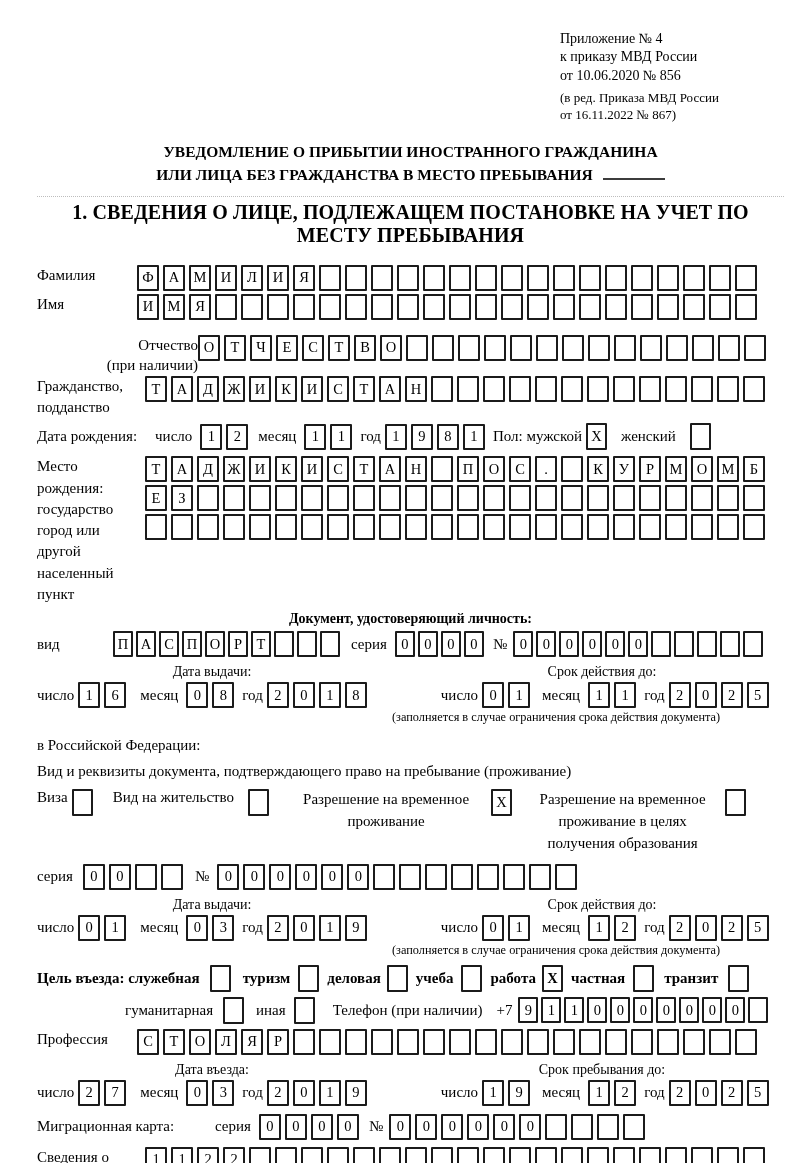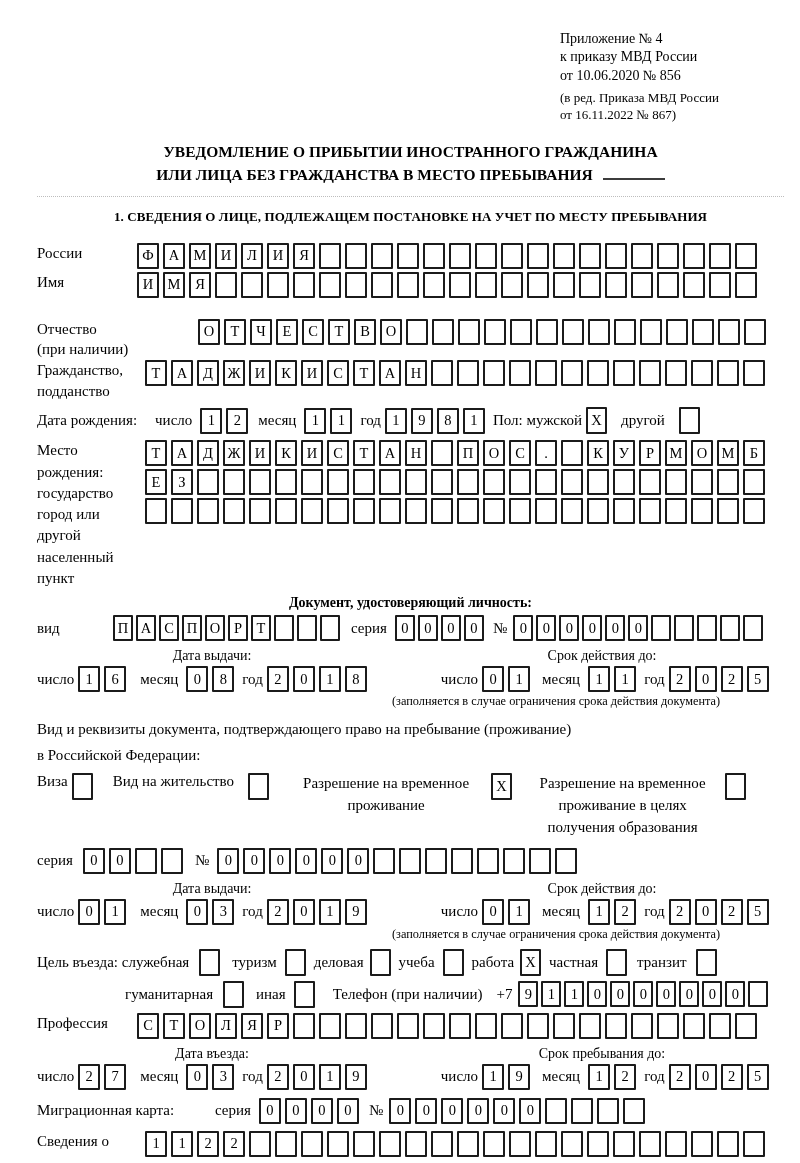--- a/index.html
+++ b/index.html
@@ -9,21 +9,21 @@
     font-family:"Liberation Serif","DejaVu Serif",serif; font-size:15px;
     padding:30px 16px 0 37px; overflow:hidden; position:relative;
   }
   
   .hdr { margin-left:523px; font-size:14px; line-height:1.32; }
   .hdr .sub { font-size:13px; margin-top:5px; line-height:1.3; }
   .forma { text-align:right; padding-right:18px; font-weight:bold; font-size:15px; margin-top:15px; }
   .title { text-align:center; font-weight:bold; font-size:15.5px; line-height:1.5; margin-top:16px; }
   .blank-underline { display:inline-block; width:62px; height:13px; border-bottom:2px solid #3c3c3c; margin-left:10px; }
   .dotline { border-top:1px dotted #bdbdbd; margin-top:9px; }
-  .sect { text-align:center; font-weight:bold; font-size:13px; margin-top:12px; letter-spacing:.1px; }
+  .sect { text-align:center; font-weight:bold; font-size:20px; margin-top:4px; letter-spacing:.1px; }
 
   .frow { display:flex; align-items:flex-start; }
   .lblcol { flex:none; line-height:1.36; }
   .boxcol { flex:none; }
   .boxrow { display:flex; flex:none; align-items:flex-start; }
   .boxrow.mb { margin-bottom:3px; }
   .cbox {
     flex:none; display:inline-flex; align-items:center; justify-content:center;
     width:22px; height:26px; border:2px solid #1b1b1b; border-radius:1px;
     margin-right:4px; font-size:14.5px;
@@ -65,21 +65,21 @@
 
   <div class="title">
     <div>УВЕДОМЛЕНИЕ О ПРИБЫТИИ ИНОСТРАННОГО ГРАЖДАНИНА</div>
     <div><span>ИЛИ ЛИЦА БЕЗ ГРАЖДАНСТВА В МЕСТО ПРЕБЫВАНИЯ</span><span class="blank-underline"></span></div>
   </div>
 
   <div class="dotline"></div>
   <div class="sect">1. СВЕДЕНИЯ О ЛИЦЕ, ПОДЛЕЖАЩЕМ ПОСТАНОВКЕ НА УЧЕТ ПО МЕСТУ ПРЕБЫВАНИЯ</div>
 
   <div class="frow" style="margin-top:18px;">
-    <div class="lblcol" style="width:100px;">России</div>
+    <div class="lblcol" style="width:100px;">Фамилия</div>
     <div class="boxrow">
         <span class="cbox">Ф</span>
         <span class="cbox">А</span>
         <span class="cbox">М</span>
         <span class="cbox">И</span>
         <span class="cbox">Л</span>
         <span class="cbox">И</span>
         <span class="cbox">Я</span>
         <span class="cbox"></span>
         <span class="cbox"></span>
@@ -124,21 +124,21 @@
         <span class="cbox"></span>
         <span class="cbox"></span>
         <span class="cbox"></span>
         <span class="cbox"></span>
         <span class="cbox"></span>
         <span class="cbox"></span>
         <span class="cbox"></span>
       </div>
   </div>
 
-  <div class="frow" style="margin-top:21px;">
+  <div class="frow" style="margin-top:15px;text-align:right;">
     <div class="lblcol" style="width:161px;">
       <div>Отчество</div>
       <div>(при наличии)</div>
     </div>
     <div class="boxrow">
         <span class="cbox">О</span>
         <span class="cbox">Т</span>
         <span class="cbox">Ч</span>
         <span class="cbox">Е</span>
         <span class="cbox">С</span>
@@ -211,21 +211,21 @@
     <span class="boxrow g4">
         <span class="cbox">1</span>
         <span class="cbox">9</span>
         <span class="cbox">8</span>
         <span class="cbox">1</span>
       </span>
     <span class="lbl g4">Пол: мужской</span>
     <span class="boxrow ck g4">
         <span class="cbox">X</span>
       </span>
-    <span class="lbl g10">другой</span>
+    <span class="lbl g10">женский</span>
     <span class="boxrow ck g14">
         <span class="cbox"></span>
       </span>
   </div>
 
   <div class="frow" style="margin-top:6px;">
     <div class="lblcol" style="width:108px; line-height:1.42;">
       <div>Место рождения:</div>
       <div>государство</div>
       <div>город или другой</div>
@@ -391,22 +391,22 @@
           <span class="cbox">2</span>
           <span class="cbox">0</span>
           <span class="cbox">2</span>
           <span class="cbox">5</span>
         </span>
     </div>
   </div>
   <div class="note right">(заполняется в случае ограничения срока действия документа)</div>
 
   <div style="margin-top:8px; line-height:1.7;">
+    <div>в Российской Федерации:</div>
     <div>Вид и реквизиты документа, подтверждающего право на пребывание (проживание)</div>
-    <div>в Российской Федерации:</div>
   </div>
 
   <div class="permitrow">
     <div class="opt">
       <span class="lbl">Виза</span>
       <span class="boxrow ck g4">
           <span class="cbox"></span>
         </span>
     </div>
     <div class="opt" style="margin-left:16px;">
@@ -495,21 +495,21 @@
       <span class="boxrow g4">
           <span class="cbox">2</span>
           <span class="cbox">0</span>
           <span class="cbox">2</span>
           <span class="cbox">5</span>
         </span>
     </div>
   </div>
   <div class="note right">(заполняется в случае ограничения срока действия документа)</div>
 
-  <div class="inline" style="margin-top:7px;">
+  <div class="inline" style="margin-top:7px;font-weight:bold;">
     <span class="lbl">Цель въезда: служебная</span>
     <span class="boxrow ck g10">
         <span class="cbox"></span>
       </span>
     <span class="lbl g8">туризм</span>
     <span class="boxrow ck g8">
         <span class="cbox"></span>
       </span>
     <span class="lbl g4">деловая</span>
     <span class="boxrow ck g6">

